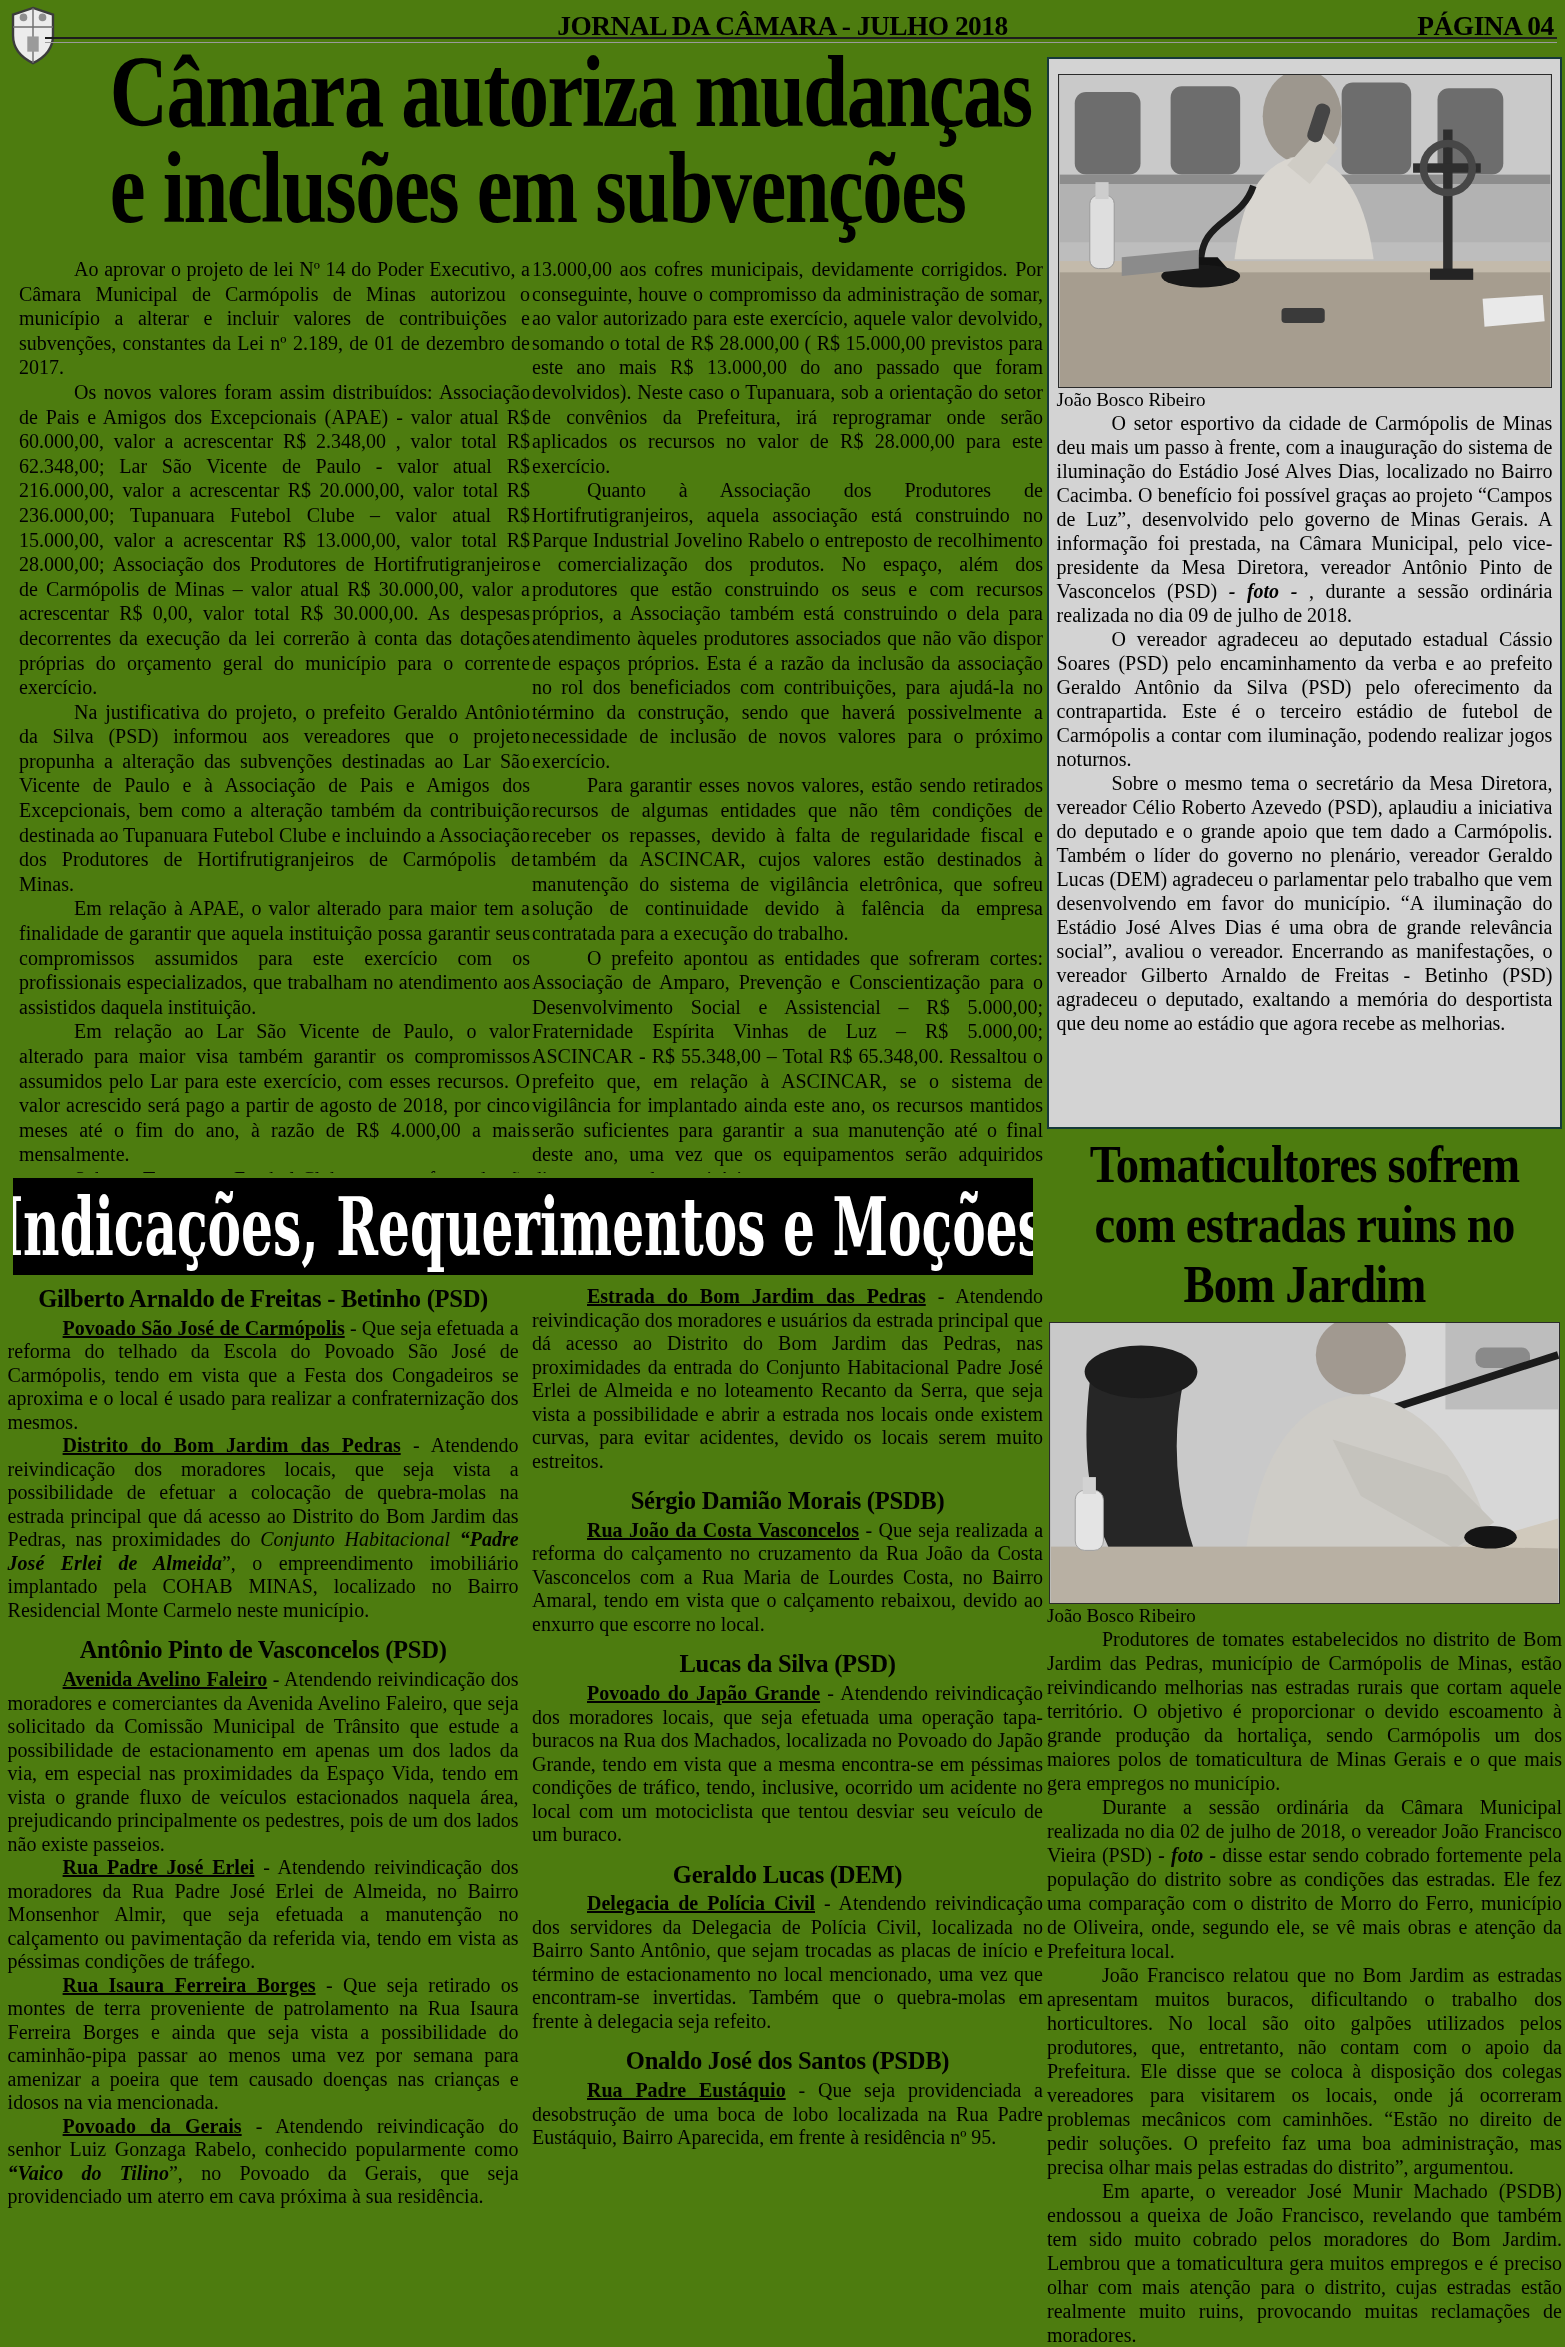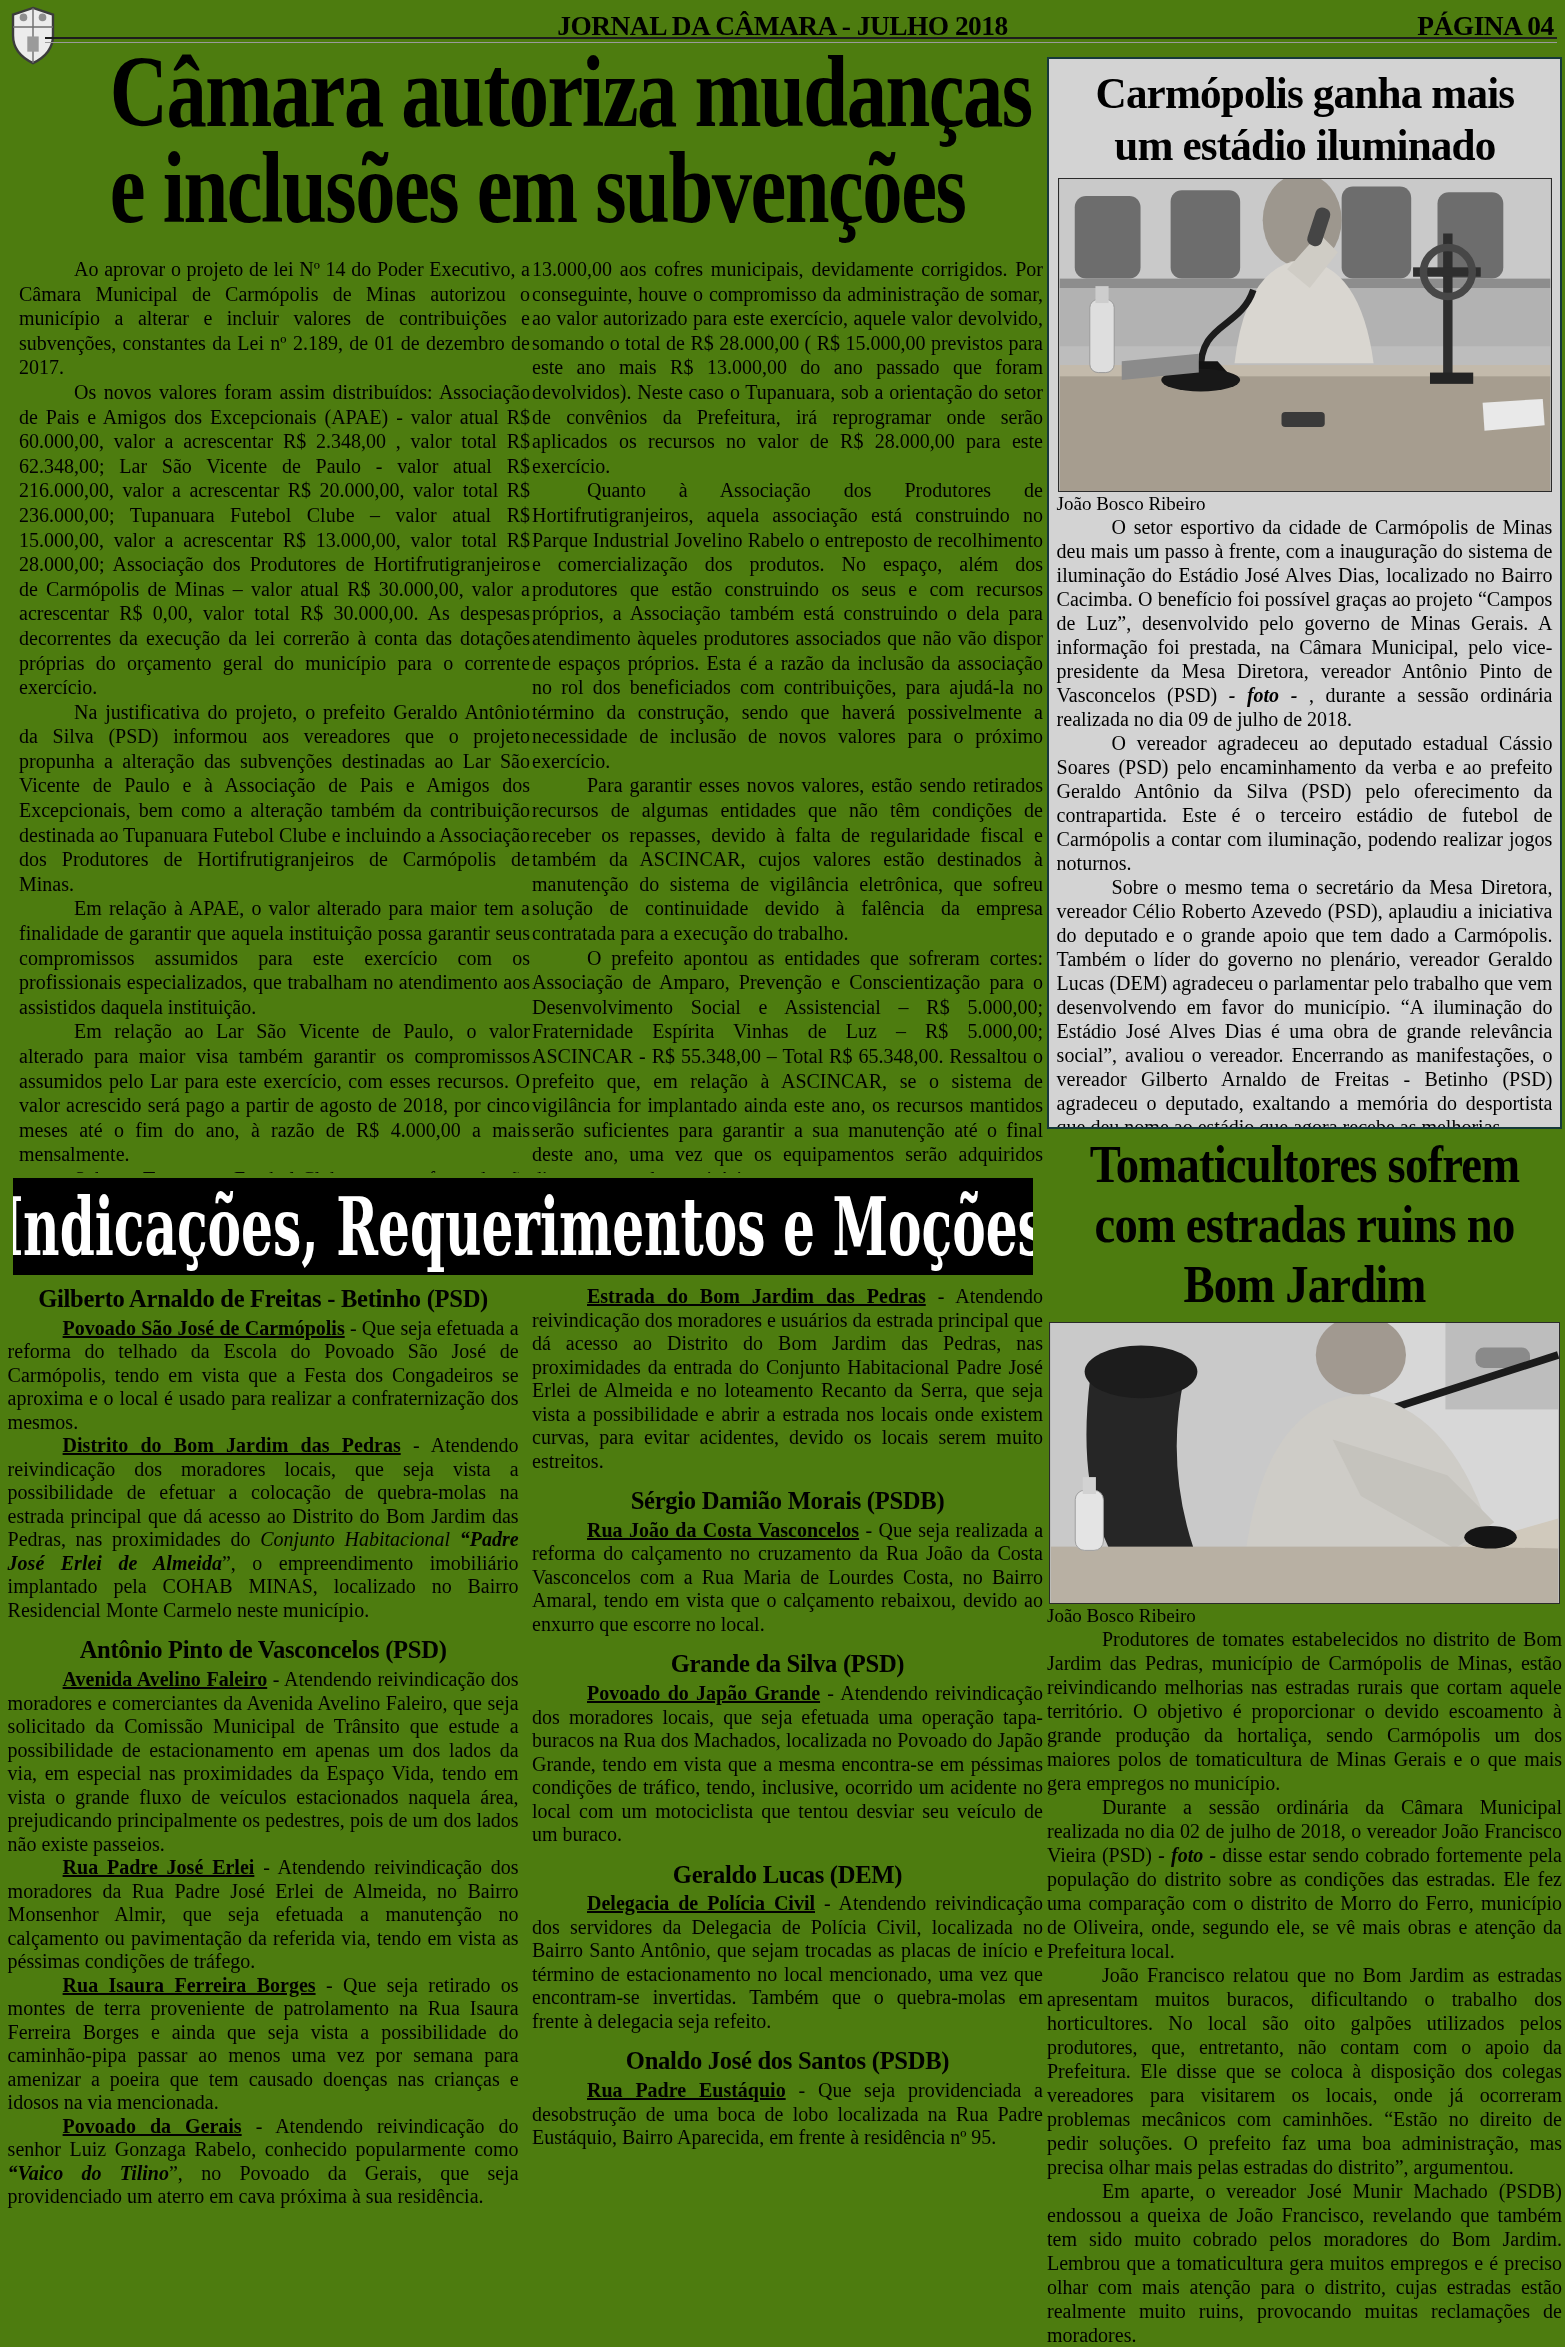--- a/index.html
+++ b/index.html
@@ -82,24 +82,20 @@
       <p class="par">Sobre o  Tupanuara Futebol Clube, que por força da não aplicação dos recursos repassados no ano de 2017, no valor de R$ 13.000,00, que não foram aplicados, houve a necessidade, por força da legislação, da devolução desse valor de R$</p>
     </div>
   <div id="main-col2" class="abs">
       <p class="par noindent"><span>13.000,00 aos cofres municipais, devidamente corrigidos. Por conseguinte, houve o compromisso da administração de somar, ao valor autorizado para este exercício, aquele valor devolvido, somando o total de R$ 28.000,00 ( R$ 15.000,00 previstos para este ano mais R$ 13.000,00 do ano passado que foram devolvidos). Neste caso o Tupanuara, sob a orientação do setor de convênios da Prefeitura, irá reprogramar onde serão aplicados os recursos no valor de R$ 28.000,00 para este exercício.</span></p>
       <p class="par">Quanto à Associação dos Produtores de Hortifrutigranjeiros, aquela associação está construindo no Parque Industrial Jovelino Rabelo o entreposto de recolhimento e comercialização dos produtos. No espaço, além dos produtores que estão construindo os seus e com recursos próprios, a Associação também está construindo o dela para atendimento àqueles produtores associados que não vão dispor de espaços próprios. Esta é a razão da inclusão da associação no rol dos beneficiados com contribuições, para ajudá-la no término da construção, sendo que haverá possivelmente a necessidade de inclusão de novos valores para o próximo exercício.</p>
       <p class="par">Para garantir esses novos valores, estão sendo retirados recursos de algumas entidades que não têm condições de receber os repasses, devido à falta de regularidade fiscal e também da ASCINCAR, cujos valores estão destinados à manutenção do sistema de vigilância eletrônica, que sofreu solução de continuidade devido à falência da empresa contratada para a execução do trabalho.</p>
       <p class="par">O prefeito apontou as entidades que sofreram cortes: Associação de Amparo, Prevenção e Conscientização para o Desenvolvimento Social e Assistencial – R$ 5.000,00; Fraternidade Espírita Vinhas de Luz – R$ 5.000,00; ASCINCAR - R$ 55.348,00 – Total R$ 65.348,00. Ressaltou o prefeito que, em relação à ASCINCAR, se o sistema de vigilância for implantado ainda este ano, os recursos mantidos serão suficientes para garantir a sua manutenção até o final deste ano, uma vez que os equipamentos serão adquiridos diretamente pelo município.</p>
     </div>
 
   <div id="stadium-box" class="abs">
-    <div id="stadium-headline">
-      <div class="hl2">Carmópolis ganha mais</div>
-      <div class="hl2">um estádio iluminado</div>
-    </div>
     <svg class="photo" width="494" height="314" viewBox="0 0 522 332">
       <rect width="522" height="332" fill="#bdbdbd"></rect>
       <rect width="522" height="150" fill="#c9c9c9"></rect>
       <g fill="#6d6d6d">
         <rect x="16" y="18" width="70" height="88" rx="12"></rect>
         <rect x="118" y="12" width="74" height="94" rx="12"></rect>
         <rect x="300" y="8" width="74" height="98" rx="12"></rect>
         <rect x="402" y="14" width="70" height="92" rx="12"></rect>
       </g>
       <rect y="106" width="522" height="10" fill="#8d8d8d"></rect>
@@ -144,21 +140,21 @@
       <div class="pol-heading">Antônio Pinto de Vasconcelos (PSD)</div>
       <p class="par"><span class="item-title">Avenida Avelino Faleiro</span><span> - Atendendo reivindicação dos moradores e comerciantes da Avenida Avelino Faleiro, que seja solicitado da Comissão Municipal de Trânsito que estude a possibilidade de estacionamento em apenas um dos lados da via, em especial nas proximidades da Espaço Vida, tendo em vista o grande fluxo de veículos estacionados naquela área, prejudicando principalmente os pedestres, pois de um dos lados não existe passeios.</span></p>
       <p class="par"><span class="item-title">Rua Padre José Erlei</span><span> - Atendendo reivindicação dos moradores da Rua Padre José Erlei de Almeida, no Bairro Monsenhor Almir, que seja efetuada a manutenção no calçamento ou pavimentação da referida via, tendo em vista as péssimas condições de tráfego.</span></p>
       <p class="par"><span class="item-title">Rua Isaura Ferreira Borges</span><span> - Que seja retirado os montes de terra proveniente de patrolamento na Rua Isaura Ferreira Borges e ainda que seja vista a possibilidade do caminhão-pipa passar ao menos uma vez por semana para amenizar a poeira que tem causado doenças nas crianças e idosos na via mencionada.</span></p>
       <p class="par"><span class="item-title">Povoado da Gerais</span><span> - Atendendo reivindicação do senhor Luiz Gonzaga Rabelo, conhecido popularmente como </span><span class="b i">“Vaico do Tilino</span><span>”, no Povoado da Gerais, que seja providenciado um aterro em cava próxima à sua residência.</span></p>
     </div>
   <div id="ind-col2" class="abs">
       <p class="par"><span class="item-title">Estrada do Bom Jardim das Pedras</span><span> - Atendendo reivindicação dos moradores e usuários da estrada principal que dá acesso ao Distrito do Bom Jardim das Pedras, nas proximidades da entrada do Conjunto Habitacional Padre José Erlei de Almeida e no loteamento Recanto da Serra, que seja vista a possibilidade e abrir a estrada nos locais onde existem curvas, para evitar acidentes, devido os locais serem muito estreitos.</span></p>
       <div class="pol-heading">Sérgio Damião Morais (PSDB)</div>
       <p class="par"><span class="item-title">Rua João da Costa Vasconcelos</span><span> - Que seja realizada a reforma do calçamento no cruzamento da Rua João da Costa Vasconcelos com a Rua Maria de Lourdes Costa, no Bairro Amaral, tendo em vista que o calçamento rebaixou, devido ao enxurro que escorre no local.</span></p>
-      <div class="pol-heading">Grande da Silva (PSD)</div>
+      <div class="pol-heading">Lucas da Silva (PSD)</div>
       <p class="par"><span class="item-title">Povoado do Japão Grande</span><span> - Atendendo reivindicação dos moradores locais, que seja efetuada uma operação tapa-buracos na Rua dos Machados, localizada no Povoado do Japão Grande, tendo em vista que a mesma encontra-se em péssimas condições de tráfico, tendo, inclusive, ocorrido  um acidente no local com um motociclista que tentou desviar seu veículo de um buraco.</span></p>
       <div class="pol-heading">Geraldo Lucas (DEM)</div>
       <p class="par"><span class="item-title">Delegacia de Polícia Civil</span><span> - Atendendo reivindicação dos servidores da Delegacia de Polícia Civil, localizada no Bairro Santo Antônio, que sejam trocadas as placas de início e término de estacionamento no local mencionado, uma vez que encontram-se invertidas. Também que o quebra-molas em frente à delegacia seja refeito.</span></p>
       <div class="pol-heading">Onaldo José dos Santos (PSDB)</div>
       <p class="par"><span class="item-title">Rua Padre Eustáquio</span><span> - Que seja providenciada a desobstrução de uma boca de lobo localizada na Rua Padre Eustáquio, Bairro Aparecida, em frente à residência nº 95.</span></p>
     </div>
 
   <div id="tomato" class="abs">
     <div id="tomato-headline">
       <div class="hl3">Tomaticultores sofrem</div>

